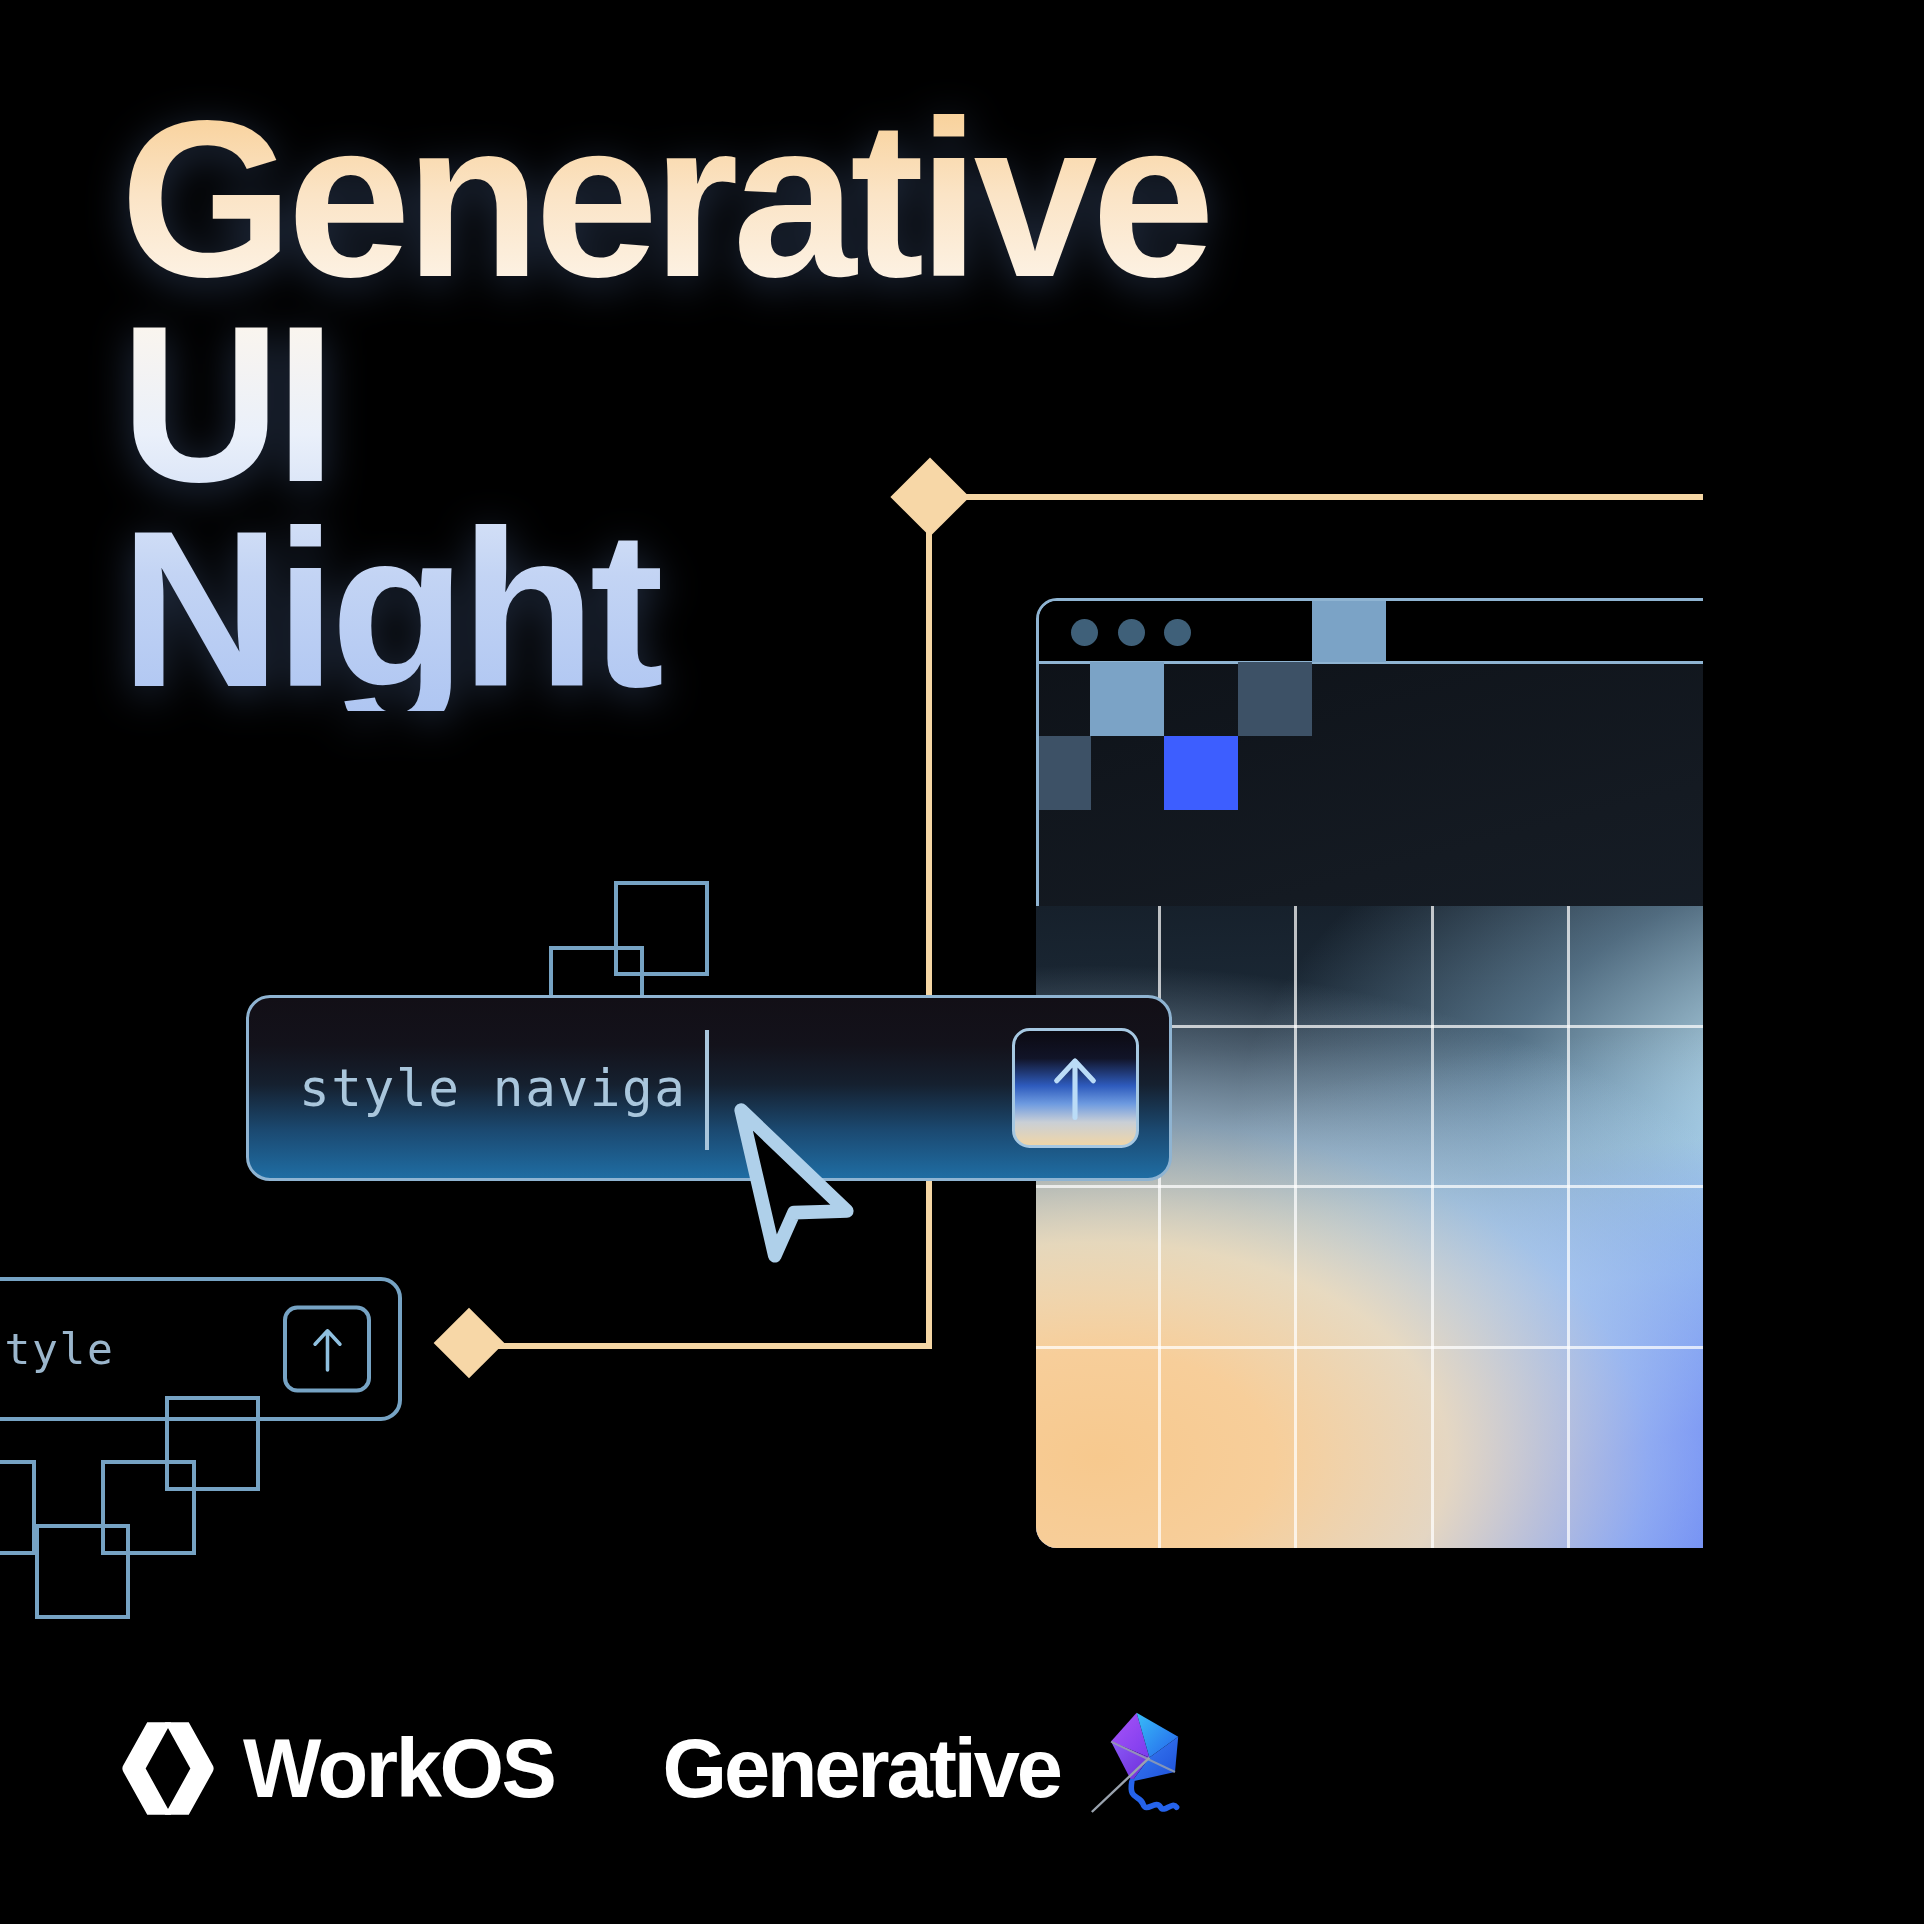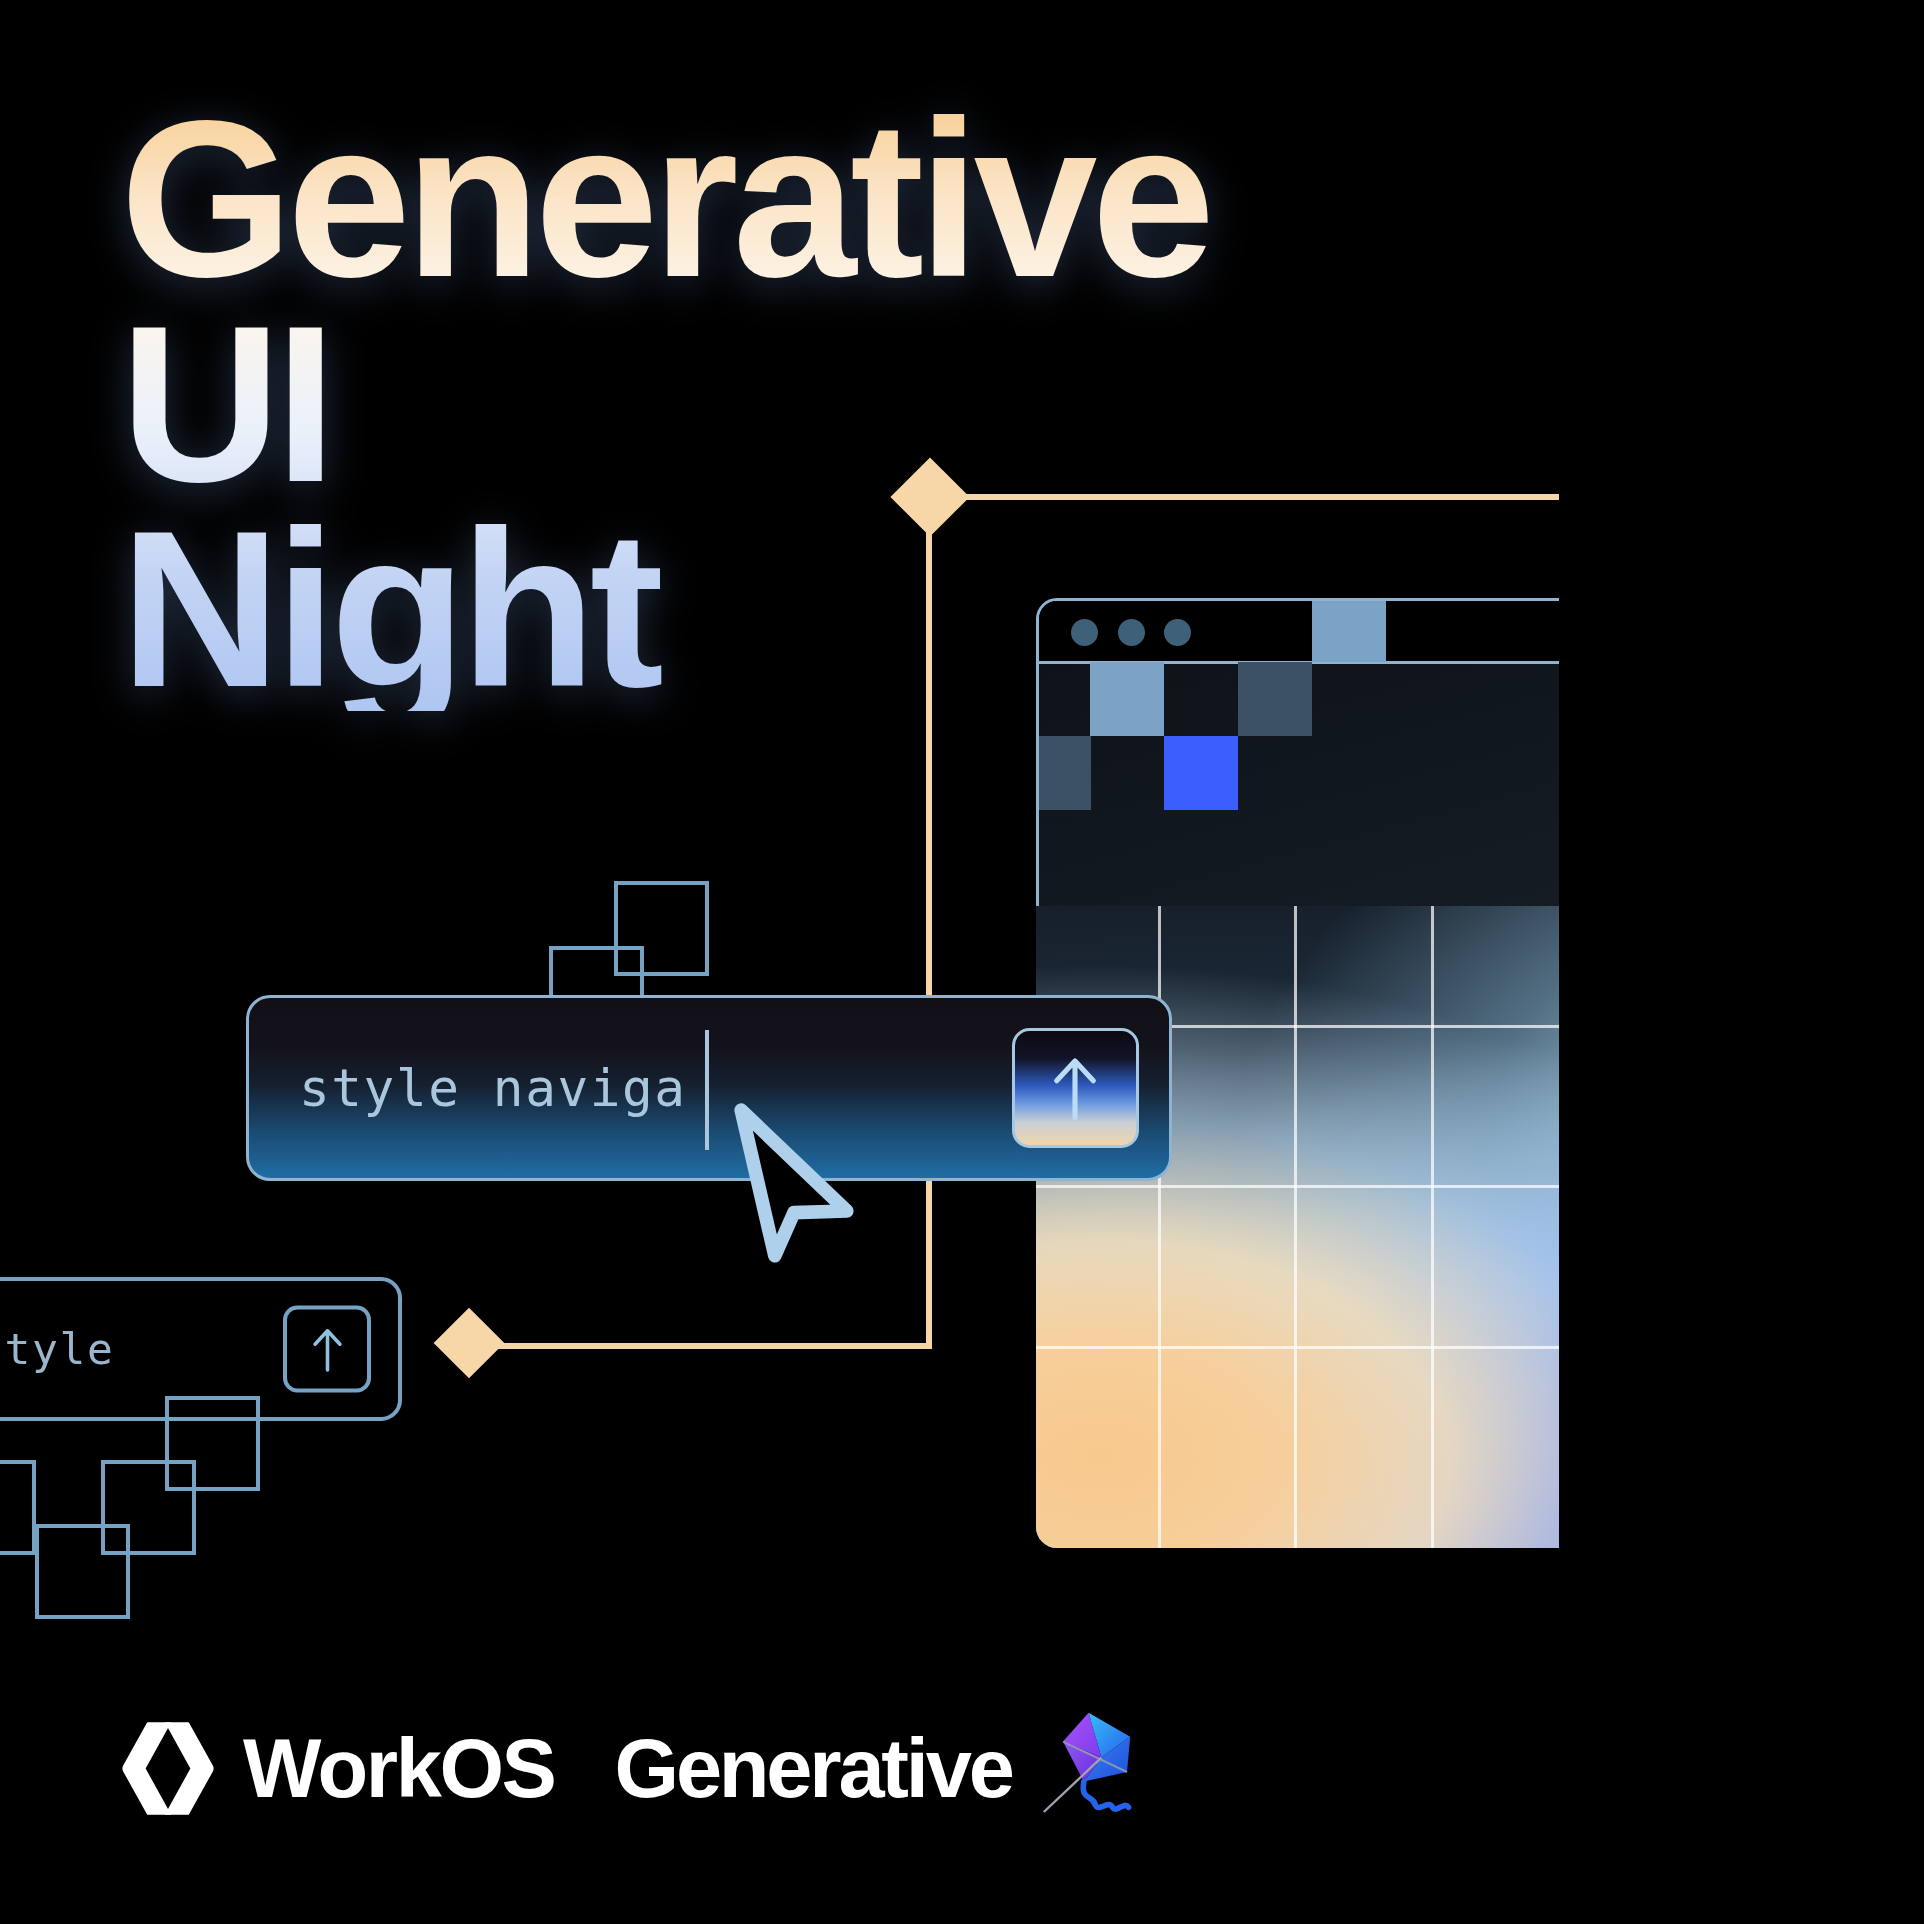--- a/index.html
+++ b/index.html
@@ -1,17 +1,17 @@
 <!DOCTYPE html>
 <html style="font-size:13px"><head>
 <meta charset="utf-8">
 <style>
   html,body{margin:0;padding:0;background:#000;}
   body{width:1925px;height:1925px;overflow:hidden;font-family:"Liberation Sans",sans-serif;}
-  #stage{position:relative;width:1559px;height:1925px;background:#000000;overflow:hidden;}
+  #stage{position:relative;width:1703px;height:1925px;background:#000000;overflow:hidden;}
 
   
   #title{
     position:absolute; left:120px; top:96px; width:1203px;
     font-family:"Liberation Sans",sans-serif;
     font-size:223px; line-height:0.92; font-weight:700; letter-spacing:-6.4px;
     background:linear-gradient(180deg,#F8CE93 0%,#FBE4C6 16%,#FDF6EC 34%,#EAF0FA 55%,#C3D4F4 78%,#AFC6F2 100%);
     -webkit-background-clip:text; background-clip:text; color:transparent;
     -webkit-text-fill-color:transparent;
     filter:drop-shadow(0 8px 21px rgba(120,160,230,.30));
@@ -92,21 +92,21 @@
     position:absolute;right:27px;top:50%;transform:translateY(-50%);
     width:88px;height:87px;border-radius:14.4px;border:4px solid #76A3C4;box-sizing:border-box;
     display:flex;align-items:center;justify-content:center;
   }
   #send-btn2 svg{width:37px;height:48px;}
 
   
   #cursor{position:absolute;left:706px;top:1091px;width:160px;height:184px;}
 
   
-  #logos{position:absolute;left:120px;top:1708px;display:flex;align-items:center;gap:60px;}
+  #logos{position:absolute;left:120px;top:1708px;display:flex;align-items:center;gap:108px;}
   .logo-row{display:flex;align-items:center;gap:27px;}
   .logo-word{color:#fff;font-size:83px;font-weight:700;letter-spacing:-2.4px;line-height:1;}
   .logo-word.ck{letter-spacing:-3.2px;}
 </style>
 </head>
 <body>
 
 <div id="stage">
 
   <div id="title">Generative UI

